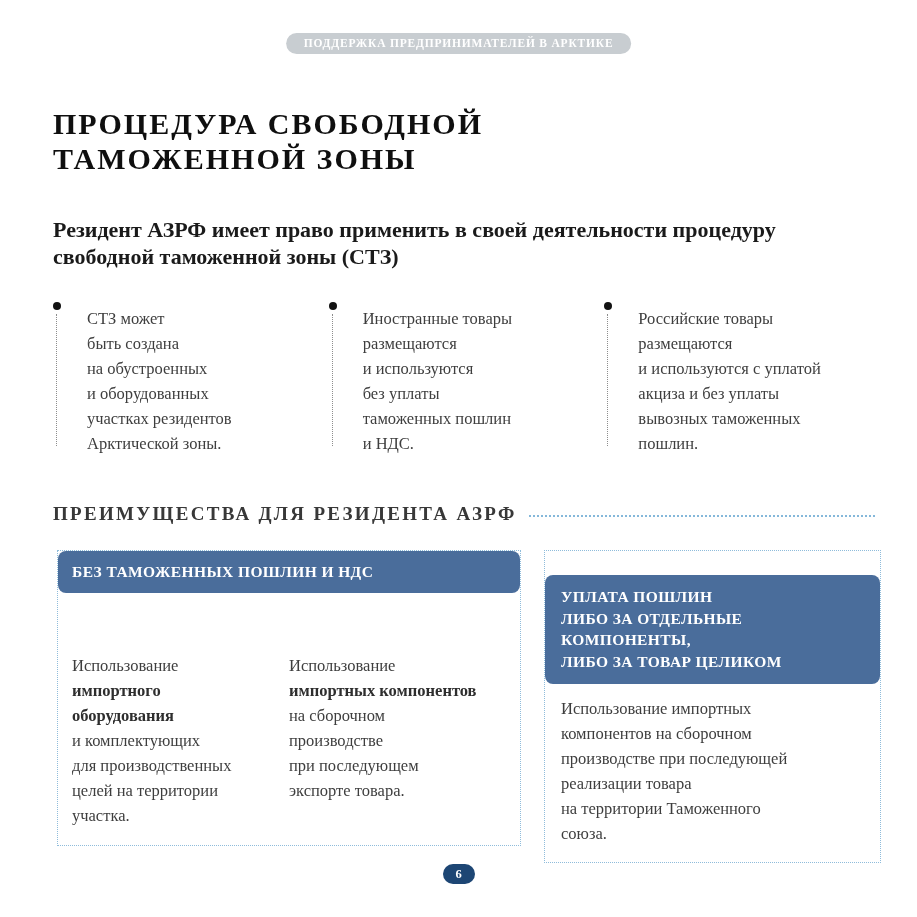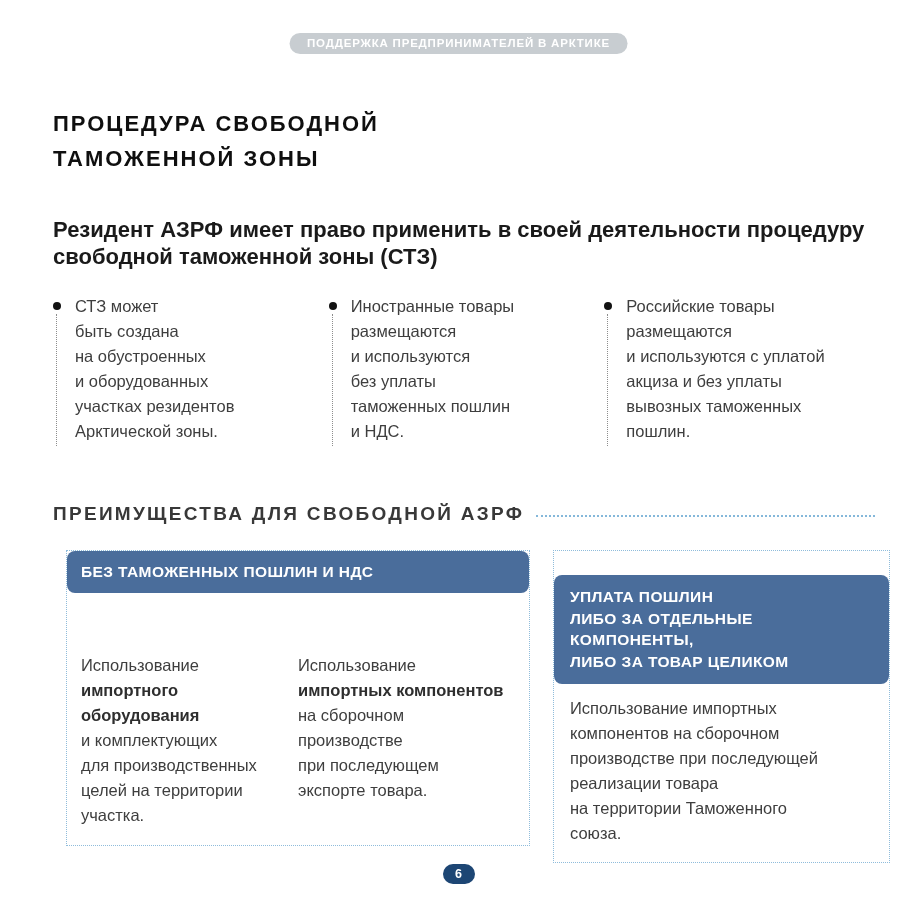--- a/index.html
+++ b/index.html
@@ -4,34 +4,34 @@
 <style>
   html,body { margin:0; padding:0; }
   body {
     width:917px; height:917px;
     background:#ffffff;
     font-family:"Liberation Sans", sans-serif;
     position:relative;
     overflow:hidden;
     color:#3e3e3e;
   }
-  .page { position:absolute; inset:0; }
+  .page { position:absolute; inset:0;font-family:Liberation Serif, serif; }
 
   
   .badge {
     position:absolute; top:33px; left:50%; transform:translateX(-50%);
     background:#c8cdd1; color:#ffffff;
     font-size:11.5px; font-weight:bold; letter-spacing:0.8px;
     padding:4px 18px 5px; border-radius:12px; white-space:nowrap;
   }
 
   
   .title {
     position:absolute; top:106px; left:53px; margin:0;
-    font-size:22px; font-weight:bold; letter-spacing:2px;
+    font-size:30px; font-weight:bold; letter-spacing:2px;
     line-height:35px; color:#0f0f0f; white-space:pre-line;
   }
   .subtitle {
     position:absolute; top:216px; left:53px; margin:0;
     font-size:22px; font-weight:bold; line-height:27px;
     color:#1a1a1a; white-space:pre-line;
   }
 
   
   .bullets {
@@ -39,38 +39,38 @@
     display:flex; height:152px;
   }
   .bullet-item { flex:1; display:flex; align-items:stretch; }
   .bullet-marker {
     width:22px; flex:none; display:flex; flex-direction:column;
     align-items:flex-start; padding-top:8px;
   }
   .bullet-dot { width:8px; height:8px; border-radius:50%; background:#121212; flex:none; }
   .bullet-line { flex:1; width:0; border-left:1px dotted #8d8d8d; margin-left:3px; margin-top:4px; }
   .bullet-text {
-    margin:0; white-space:pre-line;
+    margin:12px; white-space:pre-line;
     font-size:16.5px; line-height:25px; color:#3e3e3e;
   }
 
   
   .section-row {
     position:absolute; top:503px; left:53px; right:42px;
     display:flex; align-items:center; gap:12px;
   }
   .section-heading {
     margin:0; font-size:19px; font-weight:bold; letter-spacing:2.3px;
     color:#383838; white-space:nowrap;
   }
   .dotted-fill { flex:1; height:0; border-top:2px dotted #85b8da; margin-top:3px; }
 
   
   .cards {
-    position:absolute; top:550px; left:66px;
+    position:absolute; top:550px; left:57px;
     display:flex; gap:23px; align-items:flex-start;
   }
   .card { border:1px dotted #8fbcdb; box-sizing:border-box; background:#ffffff; }
   .card-1 { width:464px; }
   .card-2 { width:337px; }
   .card-header {
     background:#4a6d9b; color:#ffffff; font-weight:bold;
     font-size:15.5px; letter-spacing:0.4px; border-radius:8px;
   }
   .card-1 .card-header { height:42px; display:flex; align-items:center; padding:0 14px; }
@@ -136,21 +136,21 @@
       <p class="bullet-text">Российские товары
 размещаются
 и используются с уплатой
 акциза и без уплаты
 вывозных таможенных
 пошлин.</p>
     </div>
   </div>
 
   <div class="section-row">
-    <h2 class="section-heading">ПРЕИМУЩЕСТВА ДЛЯ СВОБОДНОЙ АЗРФ</h2>
+    <h2 class="section-heading">ПРЕИМУЩЕСТВА ДЛЯ РЕЗИДЕНТА АЗРФ</h2>
     <div class="dotted-fill"></div>
   </div>
 
   <div class="cards">
 
     <div class="card card-1">
       <div class="card-header">БЕЗ ТАМОЖЕННЫХ ПОШЛИН И НДС</div>
       <div class="card-body">
         <div class="card-col"><span>Использование
 </span><span class="bold-seg">импортного

